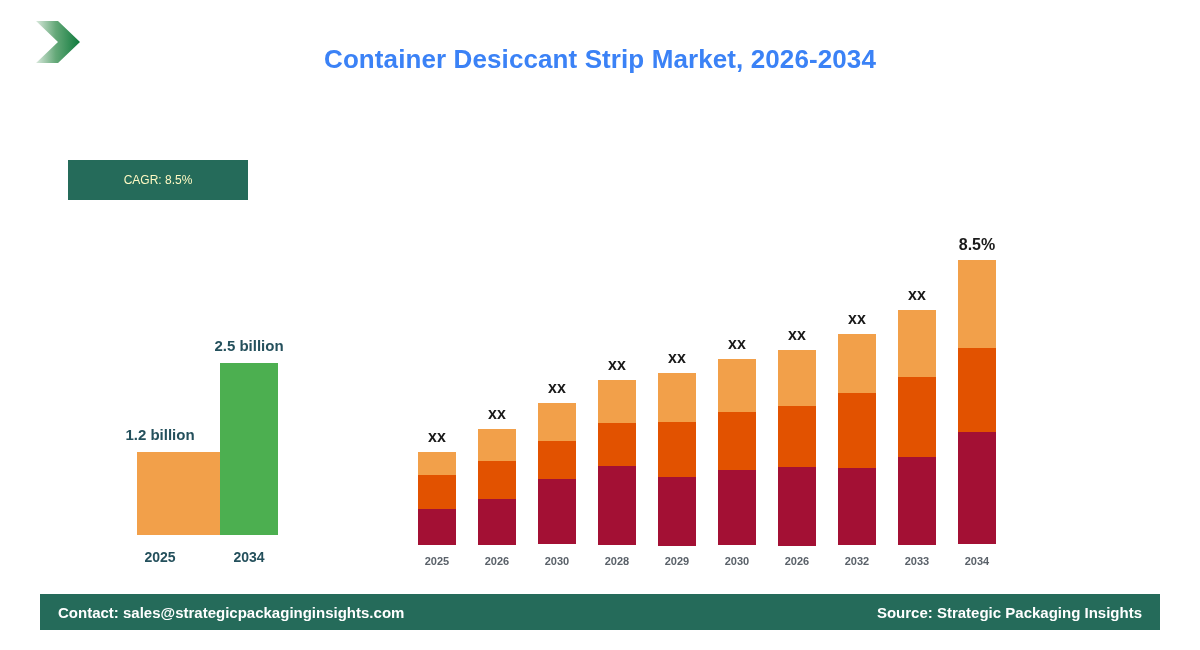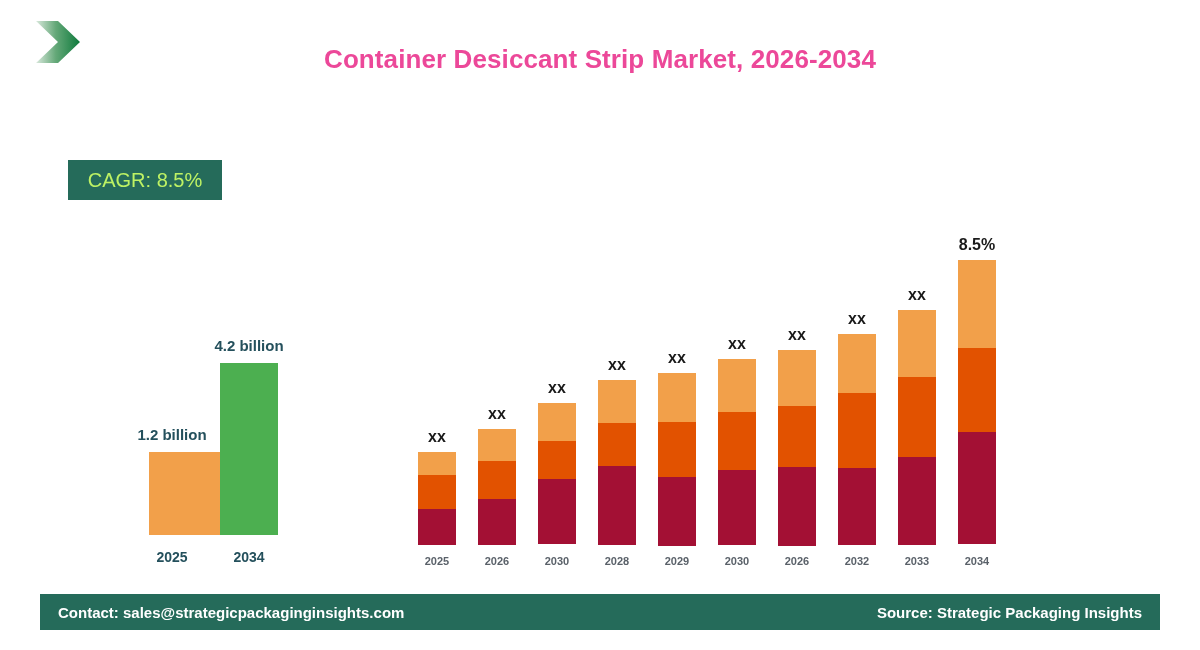--- a/index.html
+++ b/index.html
@@ -56,43 +56,43 @@
 
   
   .chart-title {
     position: absolute;
     left: 0;
     top: 44px;
     width: 1200px;
     text-align: center;
     font-size: 26px;
     font-weight: bold;
-    color: #ec4899;
+    color: #3b82f6;
     letter-spacing: 0.1px;
   }
   .chart-subtitle {
     position: absolute;
     left: 0;
     top: 116px;
     width: 1200px;
     text-align: center;
     font-size: 14.5px;
     color: #56606B;
   }
 
   
   .cagr-badge {
     position: absolute;
     left: 68px;
     top: 160px;
-    width: 154px;
+    width: 180px;
     height: 40px;
     background: #256B5A;
-    color: #bef264;
-    font-size: 20px;
+    color: #fef9c3;
+    font-size: 12px;
     display: flex;
     align-items: center;
     justify-content: center;
   }
 
   
   .left-chart {
     position: absolute;
     left: 50px;
     top: 300px;
@@ -214,28 +214,28 @@
         <path d="M2 2 L24 2 L46 23 L24 44 L2 44 L24 23 Z" fill="url(#chevGrad)"></path>
       </svg>
     </div>
   </div>
 
   <div class="chart-title">Container Desiccant Strip Market, 2026-2034</div>
 
   <div class="cagr-badge">CAGR: 8.5%</div>
 
   <div class="left-chart" id="left-chart">
-      <div class="lc-bar" style="left: 80px; width: 65px; height: 83px; padding-left: 19px;">
+      <div class="lc-bar" style="left: 68px; width: 65px; height: 83px; padding-left: 19px;">
         <div class="bar-rect" style="height: 83px; background: rgb(242, 160, 74);"></div>
         <div class="lc-value" style="top: -26px;">1.2 billion</div>
         <div class="lc-year" style="bottom: -30px;">2025</div>
       </div>
       <div class="lc-bar" style="left: 170px; width: 58px; height: 172px;">
         <div class="bar-rect" style="height: 172px; background: rgb(76, 175, 80);"></div>
-        <div class="lc-value" style="top: -26px;">4.2 billion</div>
+        <div class="lc-value" style="top: -26px;">2.5 billion</div>
         <div class="lc-year" style="bottom: -30px;">2034</div>
       </div>
     </div>
 
   <div class="stacked-chart" id="stacked-chart">
       <div class="sc-col" style="left: 18px; width: 38px; height: 380px;">
         <div class="sc-stack" style="height: 93px;">
           <div class="sc-seg" style="height: 23px; background: rgb(242, 160, 74);"></div>
           <div class="sc-seg" style="height: 34px; background: rgb(226, 82, 0);"></div>
           <div class="sc-seg" style="height: 36px; background: rgb(163, 16, 52);"></div>

